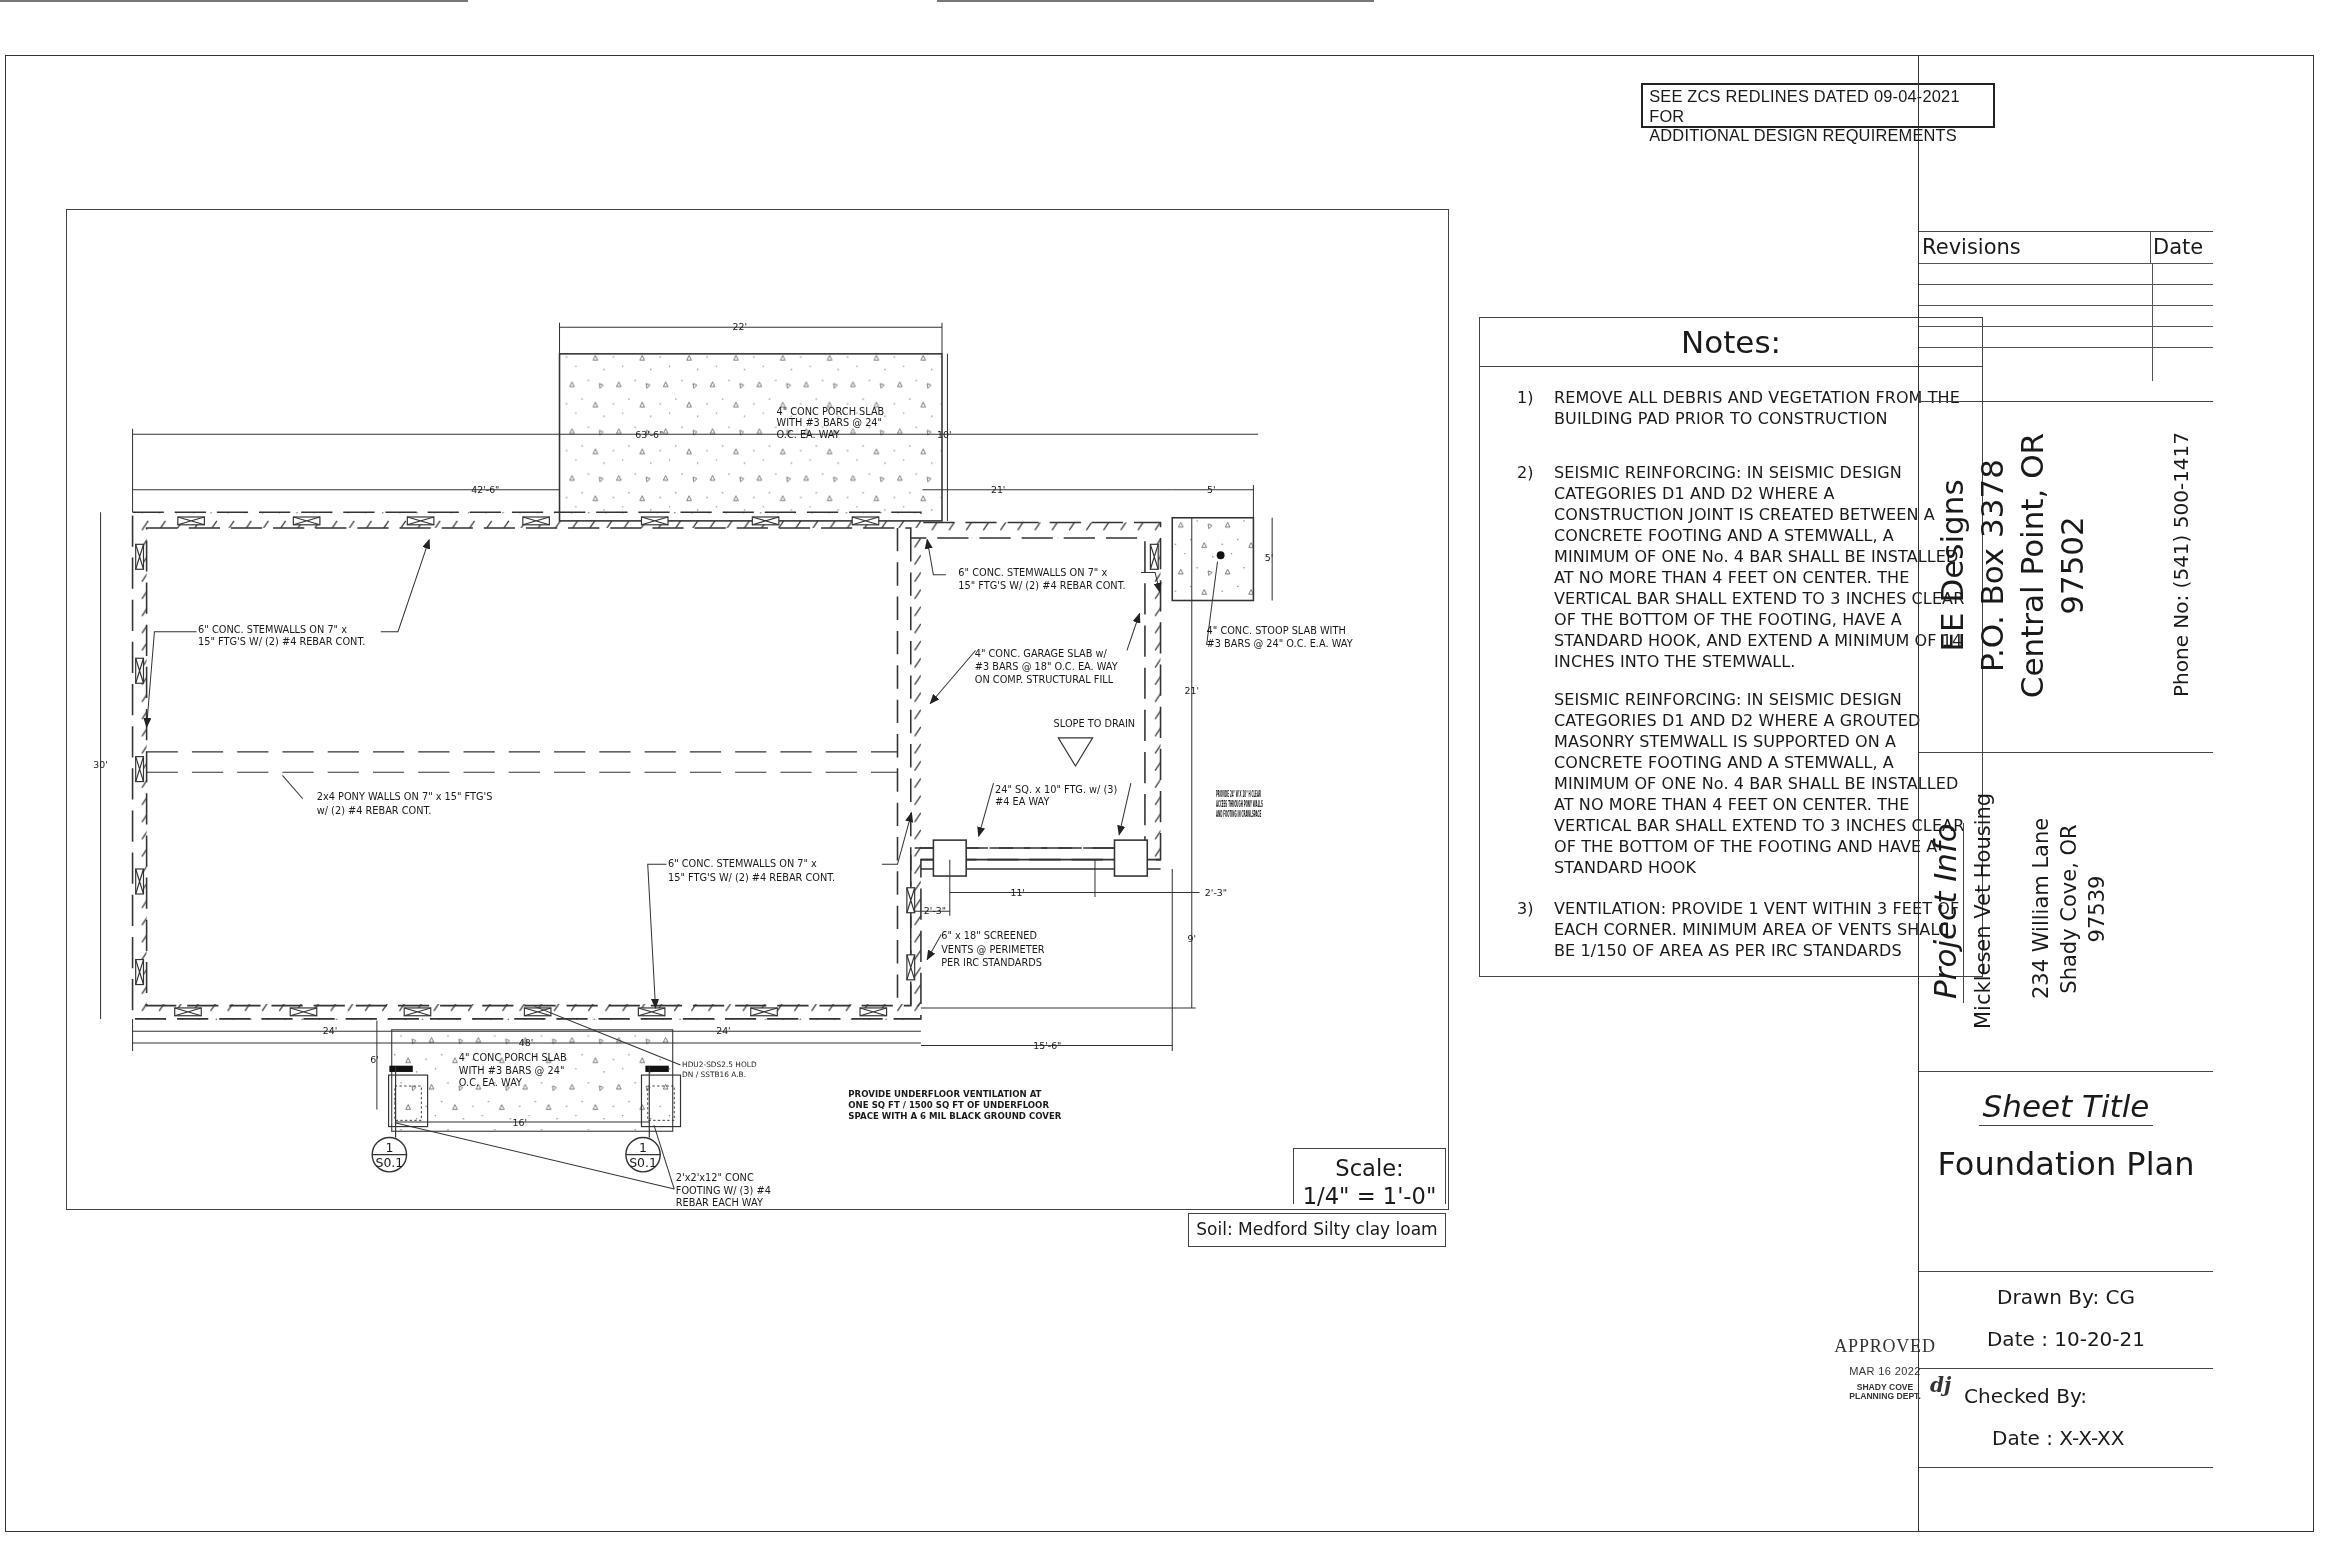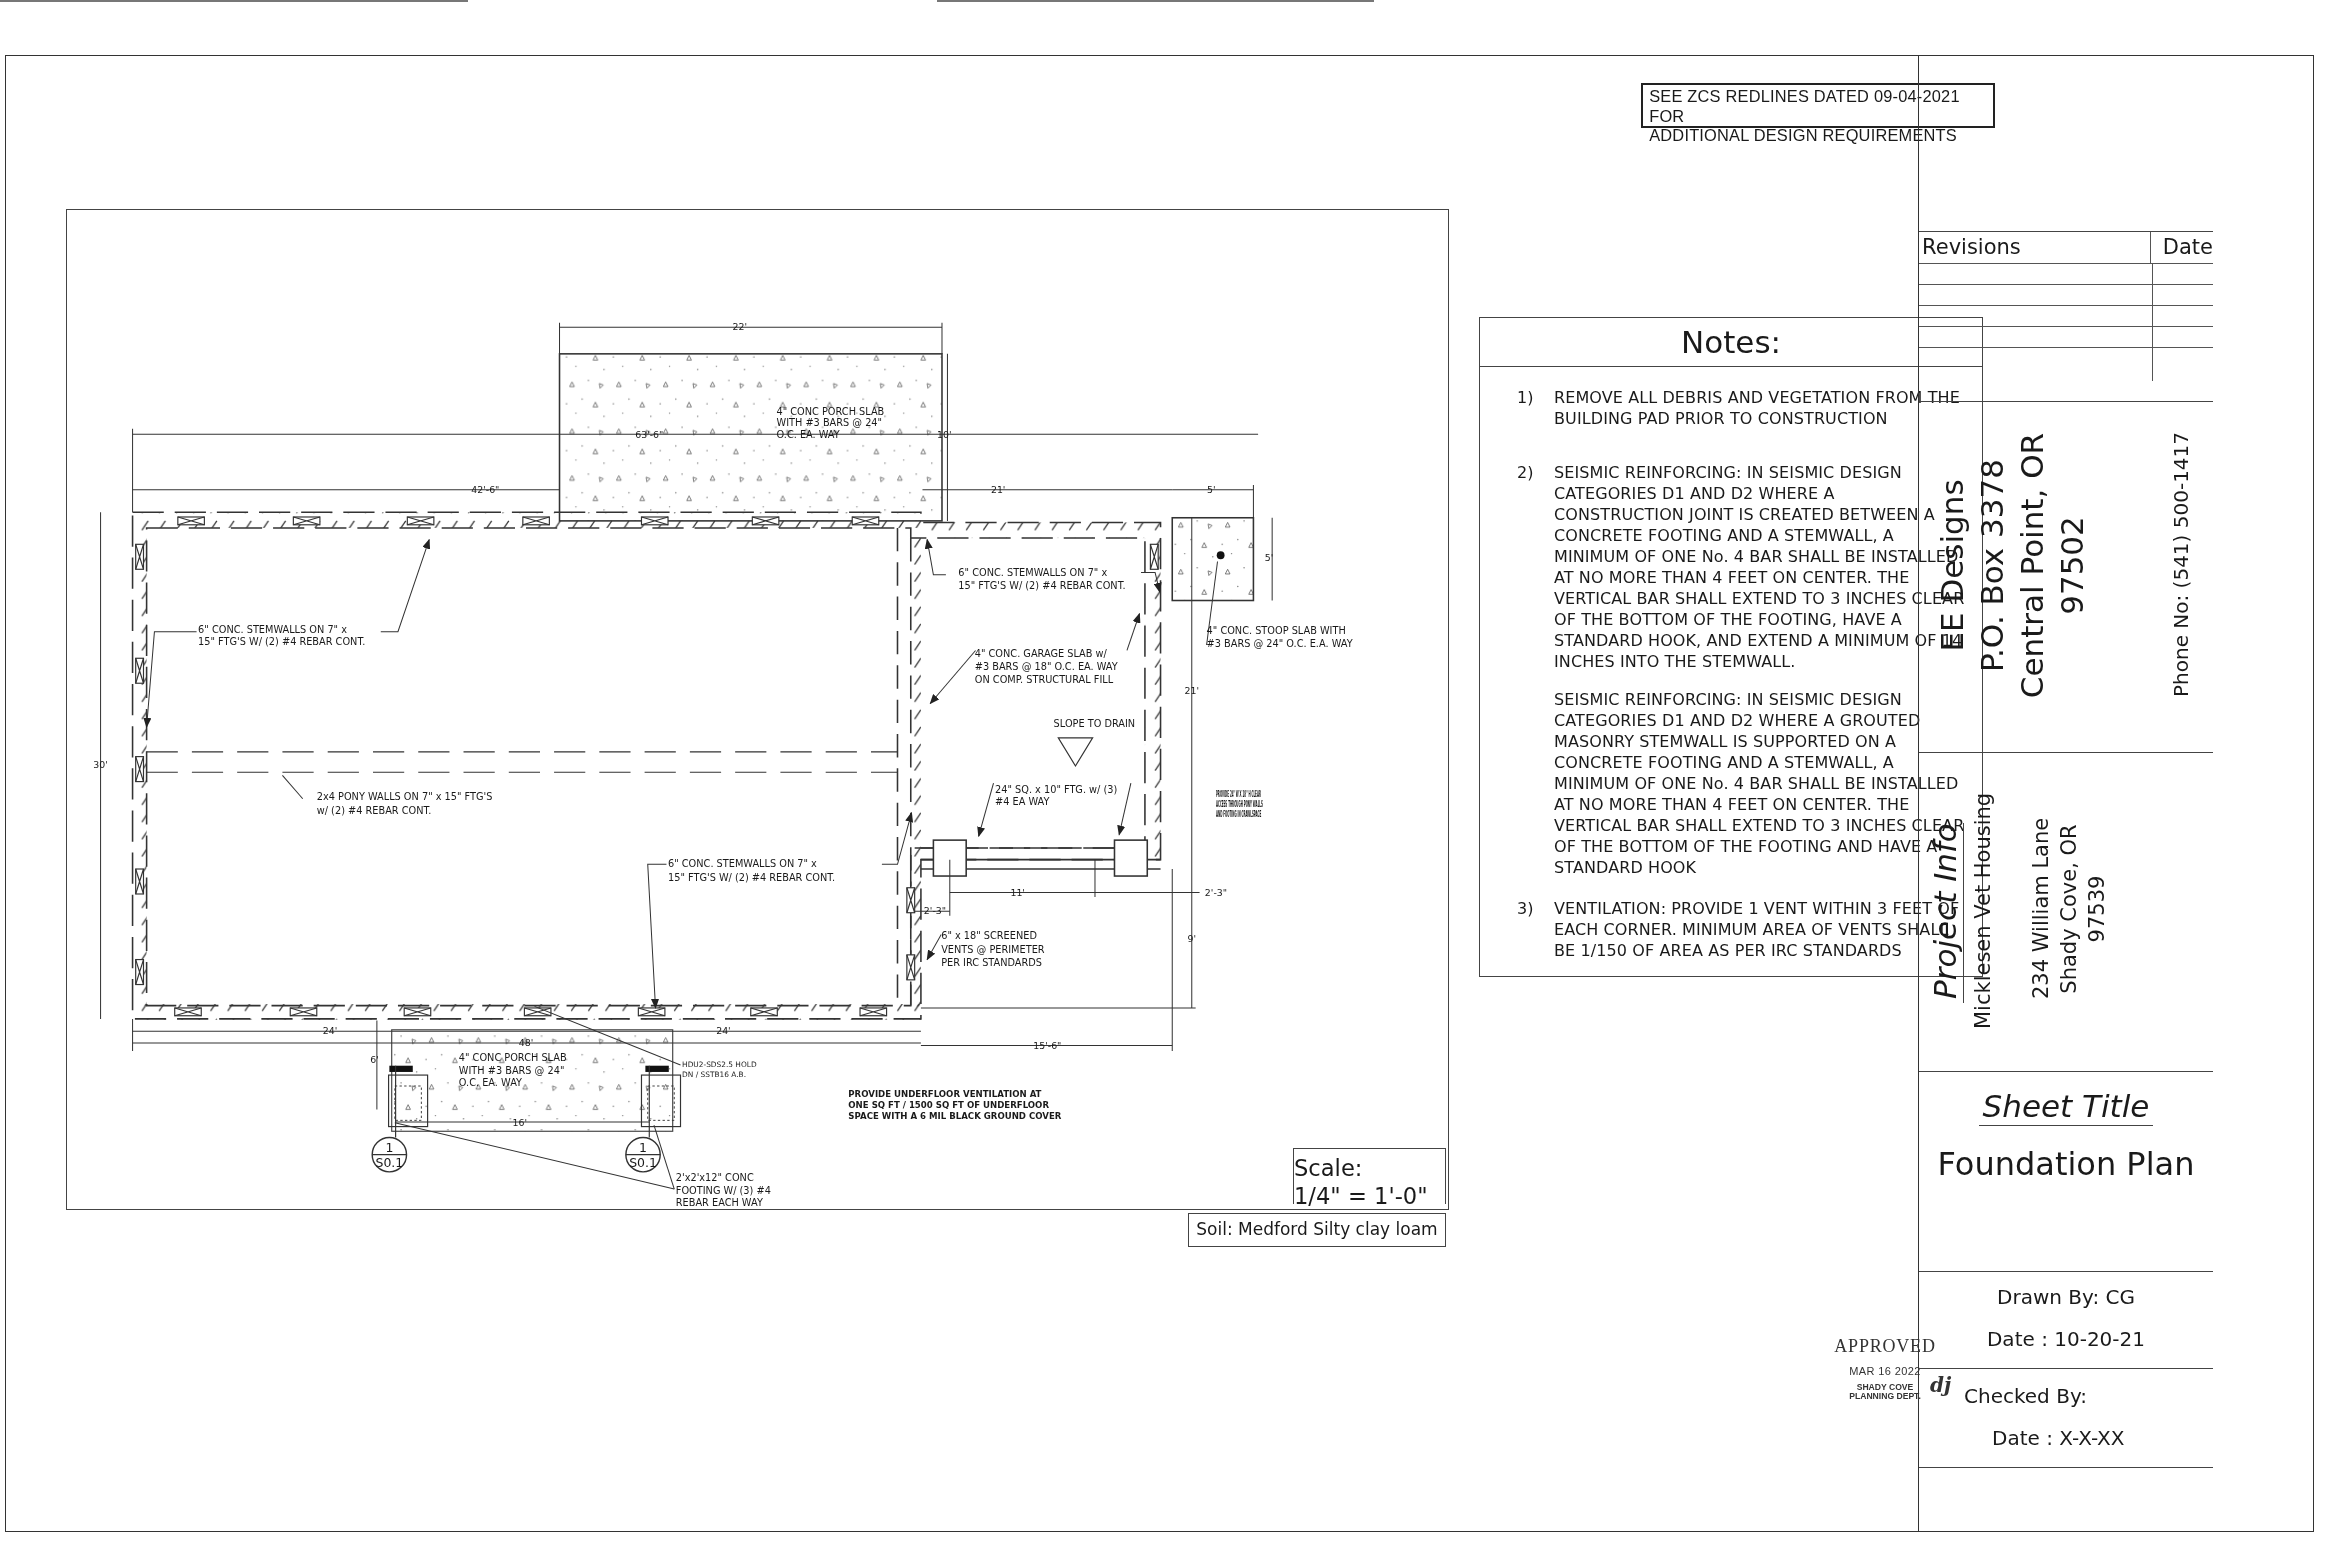--- a/index.html
+++ b/index.html
@@ -9,36 +9,36 @@
   .drawing-area{position:absolute;left:66px;top:209px;width:1383px;height:1001px;border:1.6px solid #444;box-sizing:border-box;}
   svg text{font-family:"DejaVu Sans",sans-serif;fill:#1a1a1a;}
   .redline{position:absolute;left:1641px;top:83px;width:354px;height:45px;border:2px solid #222;box-sizing:border-box;font-family:"Liberation Sans",sans-serif;font-size:16.4px;line-height:19.5px;padding:2.3px 6.2px;letter-spacing:0.2px;}
   .notes{position:absolute;left:1479px;top:317px;width:504px;height:660px;border:1.6px solid #444;box-sizing:border-box;}
   .notes-head{height:48px;border-bottom:1.6px solid #444;text-align:center;font-size:31px;line-height:48px;}
   .notes-body{padding:20px 15.6px 0 37px;font-size:16px;line-height:21px;letter-spacing:0.1px;}
   .note{display:flex;margin-bottom:20px;}
   .note .num{width:37px;flex:none;}
   .note .txt{flex:1;}
   .note.cont{margin-top:-3.1px;}
-  .scale-box{position:absolute;left:1293px;top:1148px;width:153px;height:56px;border:1.6px solid #444;border-bottom:none;box-sizing:border-box;font-size:22.6px;line-height:28px;padding-top:4.7px;}
+  .scale-box{position:absolute;left:1293px;top:1148px;width:153px;height:56px;border:1.6px solid #444;border-bottom:none;box-sizing:border-box;text-align:center;font-size:22.6px;line-height:28px;padding-top:4.7px;}
   .soil-box{position:absolute;left:1188px;top:1213px;width:258px;height:34px;border:1.6px solid #444;box-sizing:border-box;text-align:center;font-size:17px;line-height:31px;}
   .stamp{position:absolute;left:1811px;top:1336px;width:148px;text-align:center;color:#333;}
   .stamp .a{font-family:"Liberation Serif",serif;font-size:18px;letter-spacing:0.8px;}
   .stamp .d{font-family:"Liberation Sans",sans-serif;font-size:11px;margin-top:7.8px;letter-spacing:0.4px;}
   .stamp .s{font-family:"Liberation Sans",sans-serif;font-size:8.6px;line-height:9.4px;margin-top:6.2px;font-weight:bold;}
   .stamp .init{position:absolute;left:119px;top:37px;font-family:"DejaVu Serif",serif;font-style:italic;font-size:20px;font-weight:bold;}
   
   .tb{position:absolute;left:1918px;top:55px;width:295px;height:1477px;border-left:1.6px solid #333;box-sizing:border-box;}
   .tb-rev{position:absolute;left:0;top:176px;width:294px;height:170px;border-top:1.6px solid #444;}
   .rev-row{display:flex;border-bottom:1.2px solid #555;height:20px;}
   .rev-row .c1{flex:1;border-right:1.2px solid #555;}
   .rev-row .c2{width:60px;}
   .rev-head{height:31px;font-size:21px;line-height:31px;}
   .rev-head .c1{padding-left:3.1px;}
-  .rev-head .c2{padding-left:1.6px;text-align:right;}
+  .rev-head .c2{padding-left:1.6px;}
   .tb-company{position:absolute;left:0;top:346px;width:294px;height:350px;border-top:1.6px solid #444;border-bottom:1.6px solid #444;}
   .rot{position:absolute;transform-origin:left top;transform:rotate(-90deg);white-space:nowrap;}
   .company-text{left:12.5px;top:312px;font-size:31px;line-height:40px;text-align:center;width:297px;}
   .phone{left:250px;top:295px;font-size:20px;}
   .tb-project{position:absolute;left:0;top:696px;width:294px;height:320px;border-bottom:1.6px solid #444;}
   .proj-title{left:7.8px;top:248px;font-size:31px;font-style:italic;}
   .proj-rule{position:absolute;left:44px;top:0;width:1.2px;height:180px;background:#444;top:72px;}
   .proj-name{left:52px;top:278px;font-size:21px;}
   .proj-addr{left:108px;top:248px;font-size:21px;line-height:28px;text-align:center;width:180px;}
   .tb-sheet{position:absolute;left:0;top:1016px;width:294px;height:200px;border-bottom:1.6px solid #444;text-align:center;}

